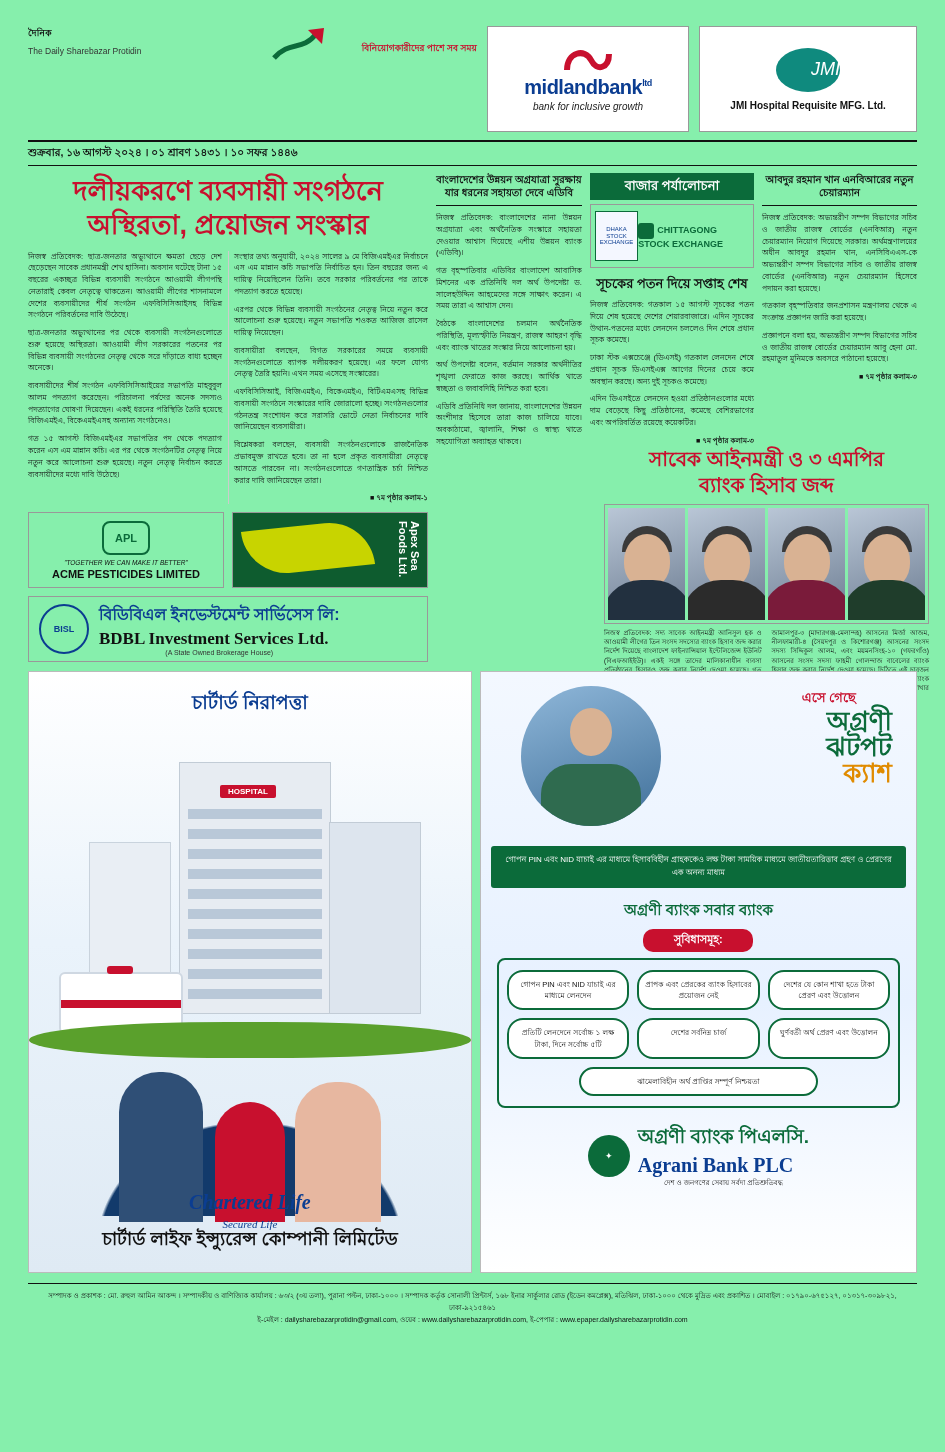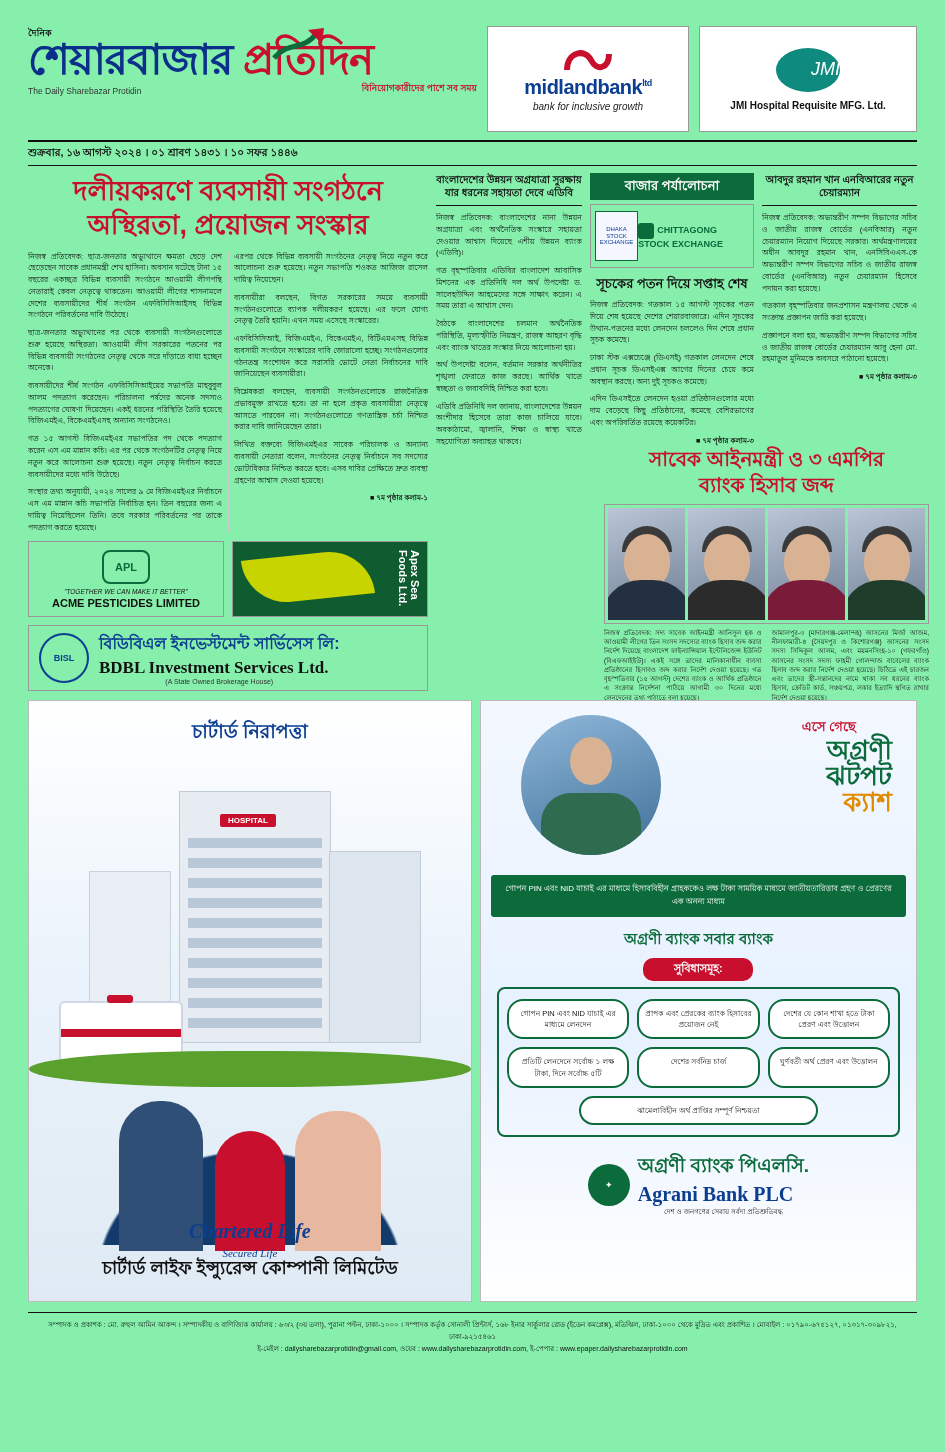--- a/index.html
+++ b/index.html
@@ -131,23 +131,20 @@
 </style>
 </head>
 <body>
 
 <div class="page">
 <div class="inner">
 
   <div class="masthead">
     <div class="mh-left">
       <div class="mh-daily">দৈনিক</div>
-      <div class="mh-title">
-        <span>শেয়ারবাজার </span><span class="red">প্রতিদিন</span>
-      </div>
       <div style="display:flex;justify-content:space-between;align-items:flex-end;">
         <div class="mh-sub">The Daily Sharebazar Protidin</div>
         <div style="font-size:9px;color:#c8102e;font-weight:bold;">বিনিয়োগকারীদের পাশে সব সময়</div>
       </div>
       <svg class="swoosh" viewBox="0 0 70 40">
         <path d="M2 36 C18 18 30 30 44 12" stroke="#0b6b3a" stroke-width="5" fill="none"></path>
         <path d="M36 8 L52 6 L50 22 Z" fill="#c8102e"></path>
       </svg>
     </div>
 
@@ -179,21 +176,20 @@
       <div class="cols2">
         <p class="body lead">নিজস্ব প্রতিবেদক: ছাত্র-জনতার অভ্যুত্থানে ক্ষমতা ছেড়ে দেশ ছেড়েছেন সাবেক প্রধানমন্ত্রী শেখ হাসিনা। অবসান ঘটেছে টানা ১৫ বছরের একচ্ছত্র বিভিন্ন ব্যবসায়ী সংগঠনে আওয়ামী লীগপন্থি নেতারাই কেবল নেতৃত্বে থাকতেন। আওয়ামী লীগের শাসনামলে দেশের ব্যবসায়ীদের শীর্ষ সংগঠন এফবিসিসিআইসহ বিভিন্ন সংগঠনে পরিবর্তনের দাবি উঠেছে।</p>
         <p class="body">ছাত্র-জনতার অভ্যুত্থানের পর থেকে ব্যবসায়ী সংগঠনগুলোতে শুরু হয়েছে অস্থিরতা। আওয়ামী লীগ সরকারের পতনের পর বিভিন্ন ব্যবসায়ী সংগঠনের নেতৃত্ব থেকে সরে দাঁড়াতে বাধ্য হচ্ছেন অনেকে।</p>
         <p class="body">ব্যবসায়ীদের শীর্ষ সংগঠন এফবিসিসিআইয়ের সভাপতি মাহবুবুল আলম পদত্যাগ করেছেন। পরিচালনা পর্ষদের অনেক সদস্যও পদত্যাগের ঘোষণা দিয়েছেন। একই ধরনের পরিস্থিতি তৈরি হয়েছে বিজিএমইএ, বিকেএমইএসহ অন্যান্য সংগঠনেও।</p>
         <p class="body">গত ১৫ আগস্ট বিজিএমইএর সভাপতির পদ থেকে পদত্যাগ করেন এস এম মান্নান কচি। এর পর থেকে সংগঠনটির নেতৃত্ব নিয়ে নতুন করে আলোচনা শুরু হয়েছে। নতুন নেতৃত্ব নির্বাচন করতে ব্যবসায়ীদের মধ্যে দাবি উঠেছে।</p>
         <p class="body">সংস্থার তথ্য অনুযায়ী, ২০২৪ সালের ৯ মে বিজিএমইএর নির্বাচনে এস এম মান্নান কচি সভাপতি নির্বাচিত হন। তিন বছরের জন্য এ দায়িত্ব নিয়েছিলেন তিনি। তবে সরকার পরিবর্তনের পর তাকে পদত্যাগ করতে হয়েছে।</p>
         <p class="body">এরপর থেকে বিভিন্ন ব্যবসায়ী সংগঠনের নেতৃত্ব নিয়ে নতুন করে আলোচনা শুরু হয়েছে। নতুন সভাপতি শওকত আজিজ রাসেল দায়িত্ব নিয়েছেন।</p>
         <p class="body">ব্যবসায়ীরা বলছেন, বিগত সরকারের সময়ে ব্যবসায়ী সংগঠনগুলোতে ব্যাপক দলীয়করণ হয়েছে। এর ফলে যোগ্য নেতৃত্ব তৈরি হয়নি। এখন সময় এসেছে সংস্কারের।</p>
         <p class="body">এফবিসিসিআই, বিজিএমইএ, বিকেএমইএ, বিটিএমএসহ বিভিন্ন ব্যবসায়ী সংগঠনে সংস্কারের দাবি জোরালো হচ্ছে। সংগঠনগুলোর গঠনতন্ত্র সংশোধন করে সরাসরি ভোটে নেতা নির্বাচনের দাবি জানিয়েছেন ব্যবসায়ীরা।</p>
         <p class="body">বিশ্লেষকরা বলছেন, ব্যবসায়ী সংগঠনগুলোকে রাজনৈতিক প্রভাবমুক্ত রাখতে হবে। তা না হলে প্রকৃত ব্যবসায়ীরা নেতৃত্বে আসতে পারবেন না। সংগঠনগুলোতে গণতান্ত্রিক চর্চা নিশ্চিত করার দাবি জানিয়েছেন তারা।</p>
-        <p class="body">লিখিত বক্তব্যে বিজিএমইএর সাবেক পরিচালক ও অন্যান্য ব্যবসায়ী নেতারা বলেন, সংগঠনের নেতৃত্ব নির্বাচনে সব সদস্যের ভোটাধিকার নিশ্চিত করতে হবে। এসব দাবির প্রেক্ষিতে দ্রুত ব্যবস্থা গ্রহণের আশ্বাস দেওয়া হয়েছে।</p>
         <div class="contd">■ ৭ম পৃষ্ঠার কলাম-১</div>
       </div>
 
       <div class="adrow">
         <div class="acme">
           <div class="acme-logo">
                 <span>APL</span>
               </div>
           <div class="acme-slogan">"TOGETHER WE CAN MAKE IT BETTER"</div>
           <div class="acme-name">ACME PESTICIDES LIMITED</div>

